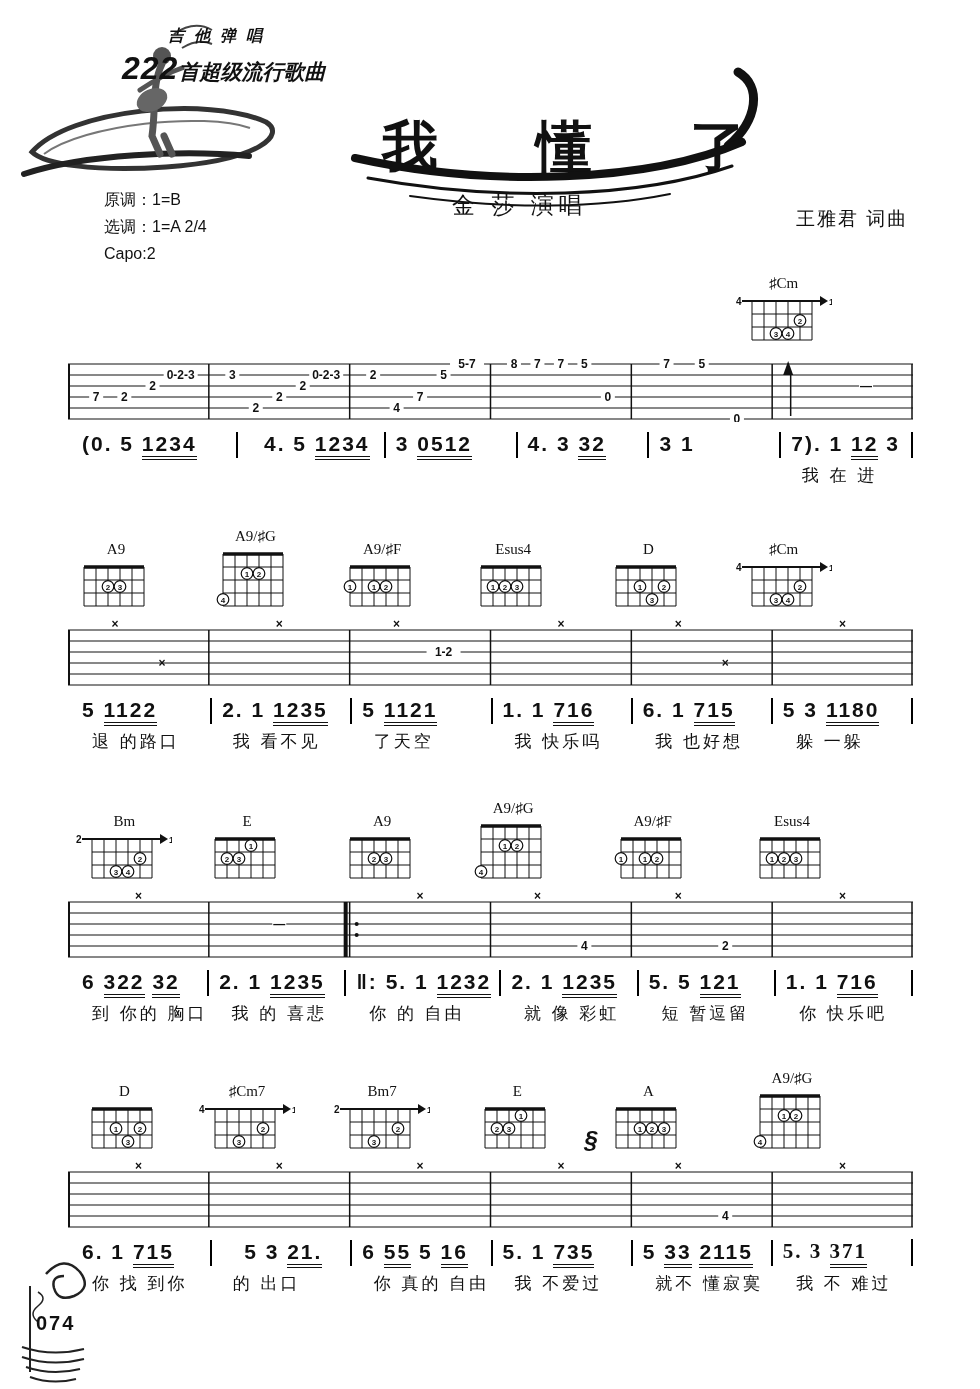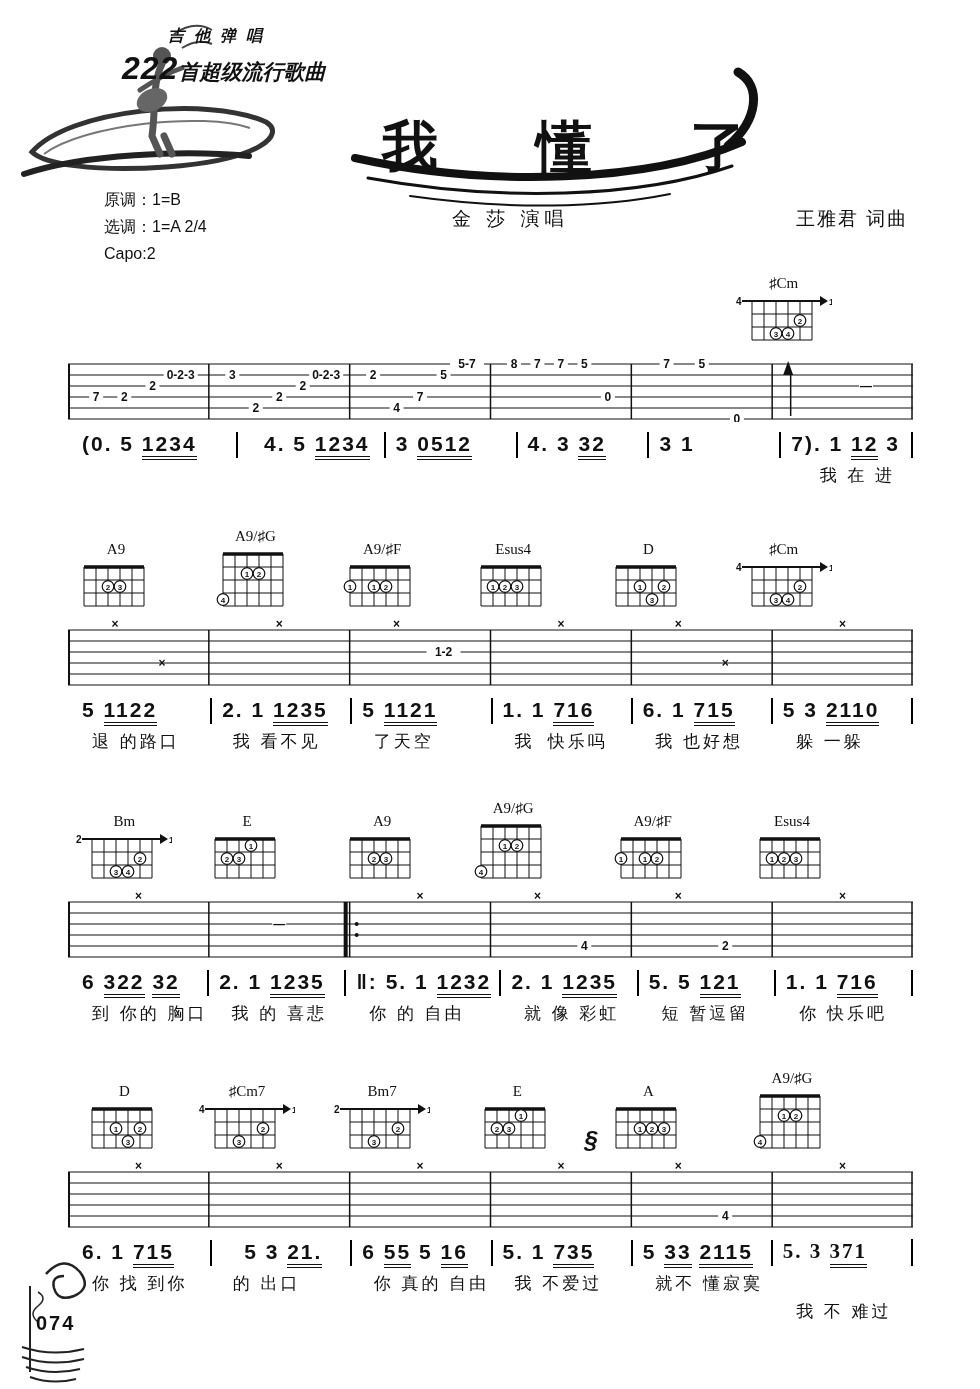--- a/index.html
+++ b/index.html
@@ -5,21 +5,21 @@
   html,body{margin:0;padding:0;background:#e8e8e8}
   .page{position:relative;width:980px;height:1389px;background:#fff;overflow:hidden;
         font-family:"Liberation Sans",sans-serif;color:#111}
   .abs{position:absolute}
   
   .series1{left:168px;top:26px;font-size:16px;font-weight:bold;letter-spacing:10px;font-style:italic}
   .series2{left:122px;top:50px;font-size:21px;font-weight:bold;font-style:italic;white-space:nowrap}
   .series2 .big{font-size:32px;font-style:italic;letter-spacing:1px}
   .song-title{left:382px;top:72px;font-size:56px;font-weight:bold;letter-spacing:42px;white-space:nowrap;
               font-family:"Liberation Serif",serif}
-  .performer{left:452px;top:206px;font-size:19px;letter-spacing:5px}
+  .performer{left:452px;top:190px;font-size:23px;letter-spacing:5px}
   .credit{left:796px;top:206px;font-size:19px;letter-spacing:2px}
   .keyinfo{left:104px;top:186px;font-size:16px;font-weight:normal;line-height:27px;white-space:pre-line}
   
   .sys{position:absolute;left:68px;width:845px}
   .chords{position:relative;height:68px}
   .chord{position:absolute;bottom:2px;width:96px;text-align:center}
   .chord-name{font-family:"Liberation Serif",serif;font-size:15px;margin-bottom:1px;white-space:nowrap}
   .segno{position:absolute;left:-16px;bottom:2px;font-size:24px;font-weight:bold;font-style:italic}
   .tabwrap{display:block}
   .nrow{display:flex;margin-top:4px;font-weight:bold;font-size:21px;letter-spacing:2px;
@@ -157,21 +157,21 @@
           <span class="m" style="flex: 1 1 0%;">4. 3 <span class="bm">32</span></span>
           <span class="m" style="flex: 1 1 0%;">3 1</span>
           <span class="m" style="flex: 1 1 0%;">7). 1 <span class="bm">12</span> 3</span>
         </div>
         <div class="lrow">
           <span class="l" style="flex: 1.3 1 0%;"></span>
           <span class="l" style="flex: 1 1 0%;"></span>
           <span class="l" style="flex: 1 1 0%;"></span>
           <span class="l" style="flex: 1 1 0%;"></span>
           <span class="l" style="flex: 1 1 0%;"></span>
-          <span class="l" style="flex: 1 1 0%; text-align: center;">我 在 进</span>
+          <span class="l" style="flex: 1 1 0%;">我 在 进</span>
         </div>
       </div>
       <div class="sys" style="top: 548px;">
         <div class="chords">
           <div class="chord" style="left: 0%;"><div class="chord-name">A9</div><svg width="96" height="51" viewBox="0 0 96 51">
               <line x1="16" y1="8" x2="16" y2="47" stroke="#111" stroke-width="1"></line>
               <line x1="28" y1="8" x2="28" y2="47" stroke="#111" stroke-width="1"></line>
               <line x1="40" y1="8" x2="40" y2="47" stroke="#111" stroke-width="1"></line>
               <line x1="52" y1="8" x2="52" y2="47" stroke="#111" stroke-width="1"></line>
               <line x1="64" y1="8" x2="64" y2="47" stroke="#111" stroke-width="1"></line>
@@ -305,27 +305,27 @@
           <text x="610.2777777777778" y="12" text-anchor="middle" font-size="12" font-weight="bold" fill="#111">×</text>
           <text x="657.2222222222223" y="51" text-anchor="middle" font-size="12" font-weight="bold" fill="#111">×</text>
           <text x="774.5833333333333" y="12" text-anchor="middle" font-size="12" font-weight="bold" fill="#111">×</text>
         </svg>
         <div class="nrow">
           <span class="m first" style="flex: 1 1 0%;">5 <span class="bm">1122</span></span>
           <span class="m" style="flex: 1 1 0%;">2. 1 <span class="bm">1235</span></span>
           <span class="m" style="flex: 1 1 0%;">5 <span class="bm">1121</span></span>
           <span class="m" style="flex: 1 1 0%;">1. 1 <span class="bm">716</span></span>
           <span class="m" style="flex: 1 1 0%;">6. 1 <span class="bm">715</span></span>
-          <span class="m" style="flex: 1 1 0%;">5 3 <span class="bm">2110</span></span>
+          <span class="m" style="flex: 1 1 0%;">5 3 <span class="bm">1180</span></span>
         </div>
         <div class="lrow">
           <span class="l" style="flex: 1 1 0%;">退 的路口</span>
           <span class="l" style="flex: 1 1 0%;">我 看不见</span>
           <span class="l" style="flex: 1 1 0%;">了天空</span>
-          <span class="l" style="flex: 1 1 0%; font-family: Liberation Mono, monospace;">我 快乐吗</span>
+          <span class="l" style="flex: 1 1 0%;">我 快乐吗</span>
           <span class="l" style="flex: 1 1 0%;">我 也好想</span>
           <span class="l" style="flex: 1 1 0%;">躲 一躲</span>
         </div>
       </div>
       <div class="sys" style="top: 820px;">
         <div class="chords">
           <div class="chord" style="left: 1%;"><div class="chord-name">Bm</div><svg width="96" height="51" viewBox="0 0 96 51">
               <line x1="16" y1="8" x2="16" y2="47" stroke="#111" stroke-width="1"></line>
               <line x1="28" y1="8" x2="28" y2="47" stroke="#111" stroke-width="1"></line>
               <line x1="40" y1="8" x2="40" y2="47" stroke="#111" stroke-width="1"></line>
@@ -629,21 +629,21 @@
           <span class="m" style="flex: 1 1 0%;">5. 1 <span class="bm">735</span></span>
           <span class="m" style="flex: 1 1 0%;">5 <span class="bm">33</span> <span class="bm">2115</span></span>
           <span class="m" style="flex: 1 1 0%; font-family: Liberation Serif, serif;">5. 3 <span class="bm">371</span></span>
         </div>
         <div class="lrow">
           <span class="l" style="flex: 1 1 0%;">你 找 到你</span>
           <span class="l" style="flex: 1 1 0%;">的 出口</span>
           <span class="l" style="flex: 1 1 0%;">你 真的 自由</span>
           <span class="l" style="flex: 1 1 0%;">我 不爱过</span>
           <span class="l" style="flex: 1 1 0%;">就不 懂寂寞</span>
-          <span class="l" style="flex: 1 1 0%; margin-top: 28px;">我 不 难过</span>
+          <span class="l" style="flex: 1 1 0%;">我 不 难过</span>
         </div>
       </div>
     </div>
 
   <svg class="abs" style="left:16px;top:1252px" width="90" height="137" viewBox="0 0 90 137">
     <path d="M30 22 q 18 -20 34 -2 q 12 16 -6 24 q -16 6 -20 -8 q -3 -12 10 -12" fill="none" stroke="#222" stroke-width="2.5"></path>
     <path d="M14 34 L 14 120" stroke="#222" stroke-width="2"></path>
     <path d="M6 95 q 30 10 62 2 M6 105 q 30 10 62 2 M10 115 q 26 9 54 2 M14 125 q 22 8 46 2" fill="none" stroke="#222" stroke-width="2"></path>
     <path d="M22 40 q 10 6 0 14 q -10 8 0 16" fill="none" stroke="#222" stroke-width="1.5"></path>
   </svg>

